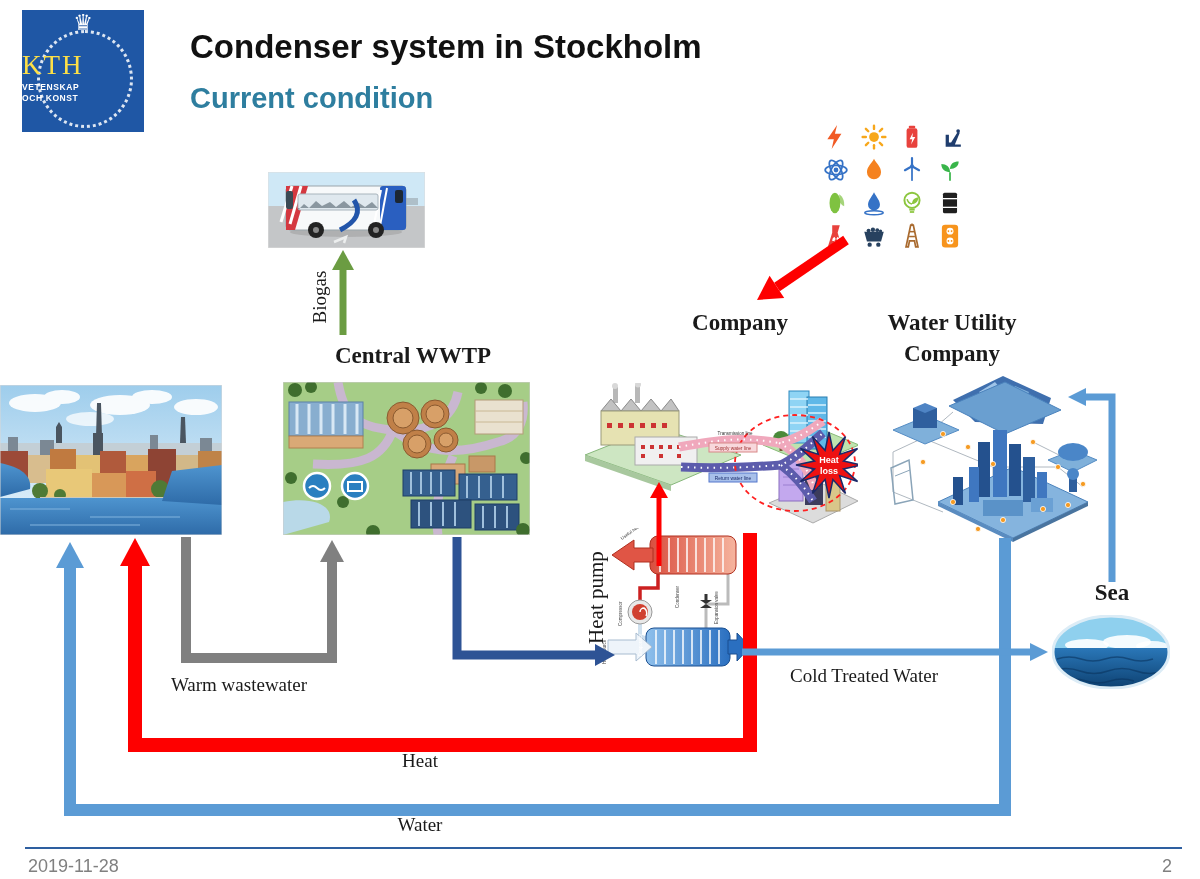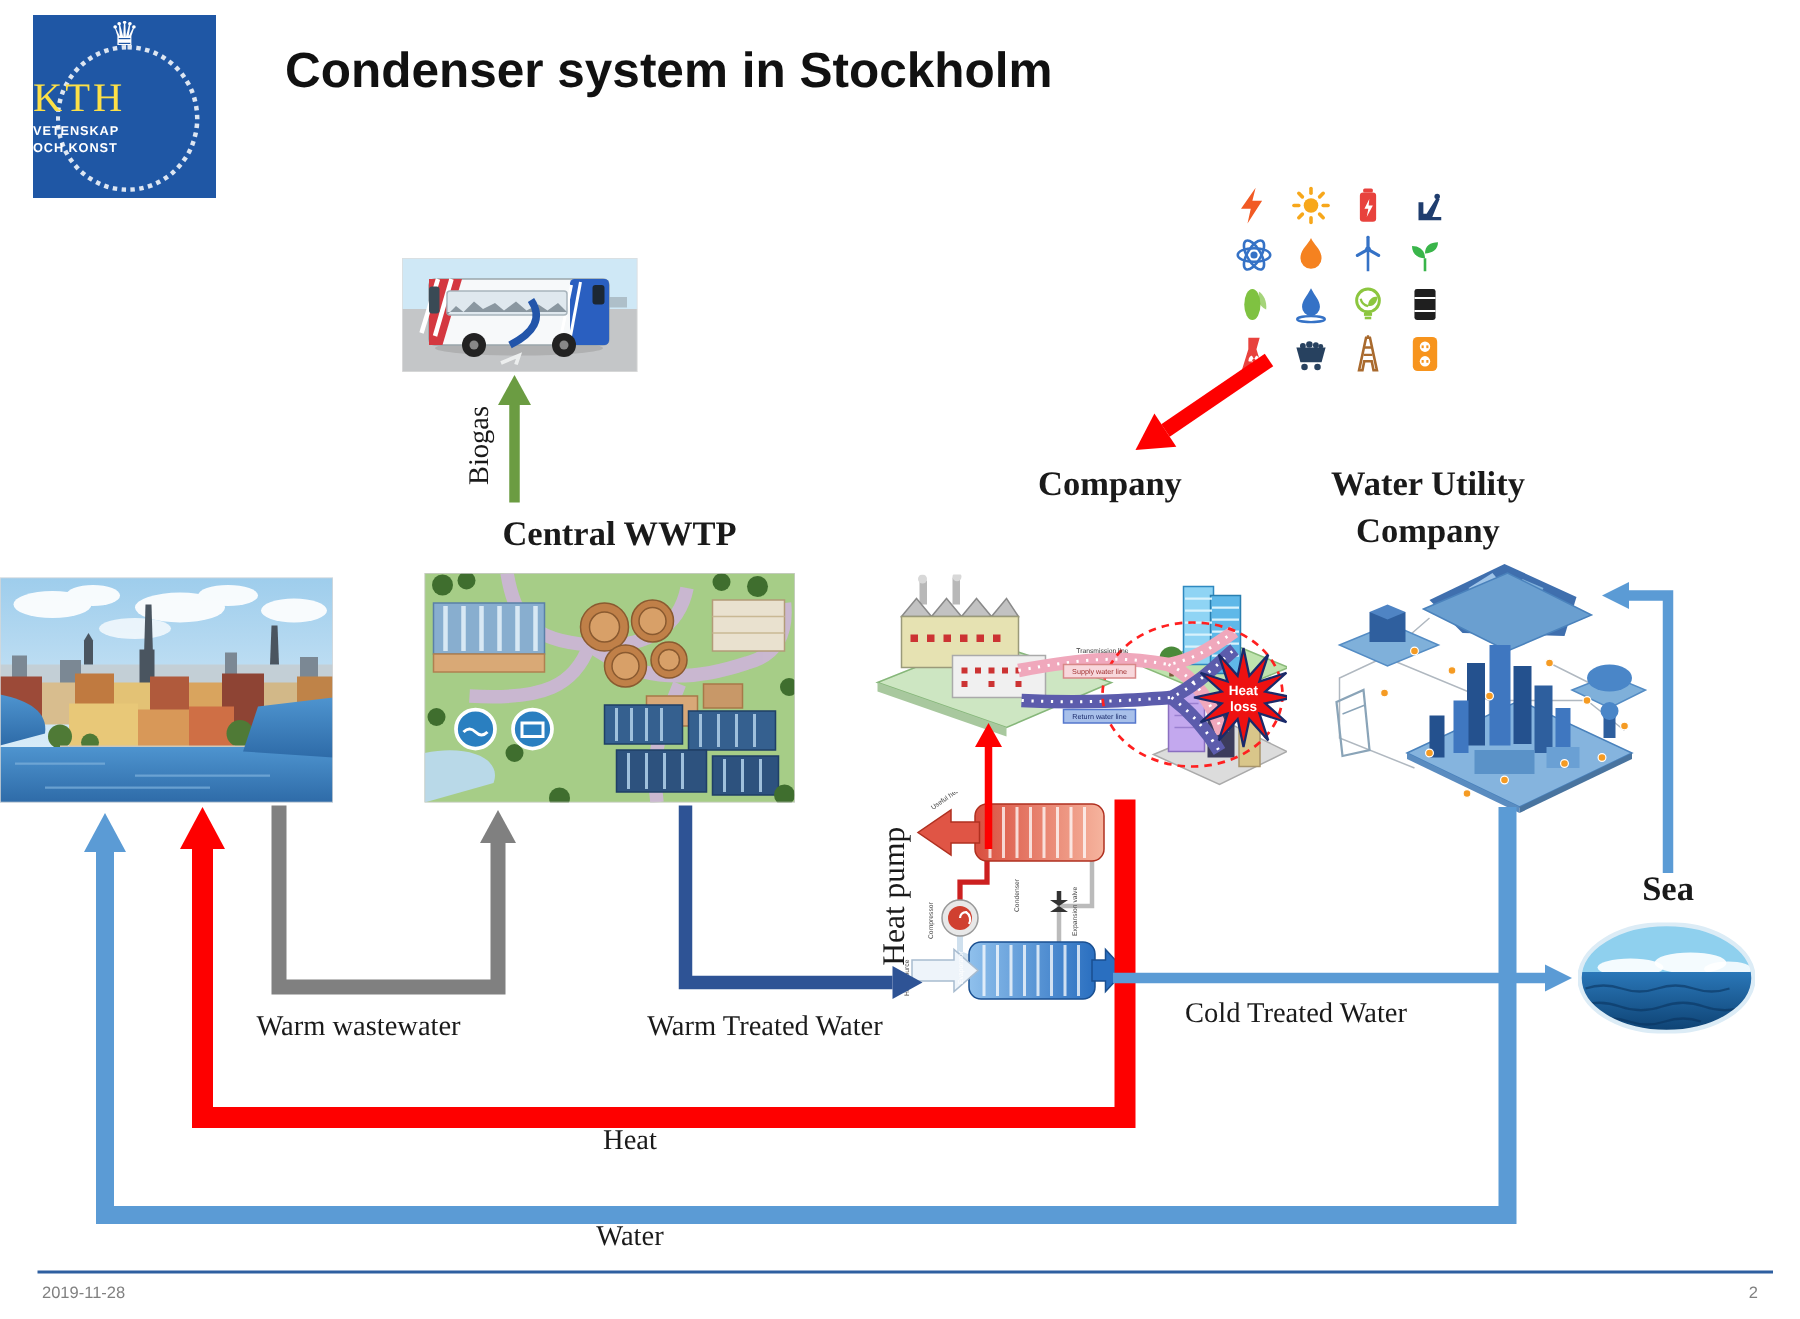--- a/index.html
+++ b/index.html
@@ -23,36 +23,37 @@
            font-weight:bold;letter-spacing:.6px;}
   
   .egrid{position:absolute;left:817px;top:120px;display:grid;
          grid-template-columns:repeat(4,38px);grid-auto-rows:33px;justify-items:center;align-items:center;}
   .eicon{width:30px;height:30px;display:flex;align-items:center;justify-content:center;}
   .eicon svg{width:26px;height:26px;}
   .img{position:absolute;z-index:2;}
   #pipes{position:absolute;left:0;top:0;z-index:3;pointer-events:none;}
   .lab{z-index:4;}
   .footer-line{position:absolute;left:25px;right:18px;top:847px;height:2px;background:#2e5fa0;}
-  .footer-text{position:absolute;top:856px;font-size:11px;color:#808080;}
+  .footer-text{position:absolute;top:856px;font-size:18px;color:#808080;}
 </style>
 </head>
 <body>
 
 <div class="slide">
 
   <div class="kth">
     <div class="kth-crown">♛</div>
     <div class="kth-ring"></div>
     <div class="kth-name">KTH</div>
     <div class="kth-sub" style="top:72px">VETENSKAP</div>
     <div class="kth-sub" style="top:83px">OCH KONST</div>
   </div>
 
   <h1 class="title">Condenser system in Stockholm</h1>
+  <h2 class="subtitle" style="color:#2e7e9f">Current condition</h2>
 
   <div class="egrid">
       <span class="eicon" style="color: rgb(241, 90, 36);">
         <svg viewBox="0 0 24 24" fill="currentColor">
           <path d="M13 1 4 14h6l-2 9 9-14h-6z"></path>
         </svg>
       </span>
       <span class="eicon" style="color: rgb(247, 167, 27);">
         <svg viewBox="0 0 24 24" fill="currentColor">
           <circle cx="12" cy="12" r="4.5"></circle>
@@ -601,21 +602,20 @@
     <div>Company</div>
   </div>
   <div class="label node-title lab" style="left:832px;top:307px;width:240px">
     <div>Water Utility</div>
     <div>Company</div>
   </div>
   <div class="label node-title lab" style="left:1052px;top:577px;width:120px">Sea</div>
 
   <div class="label flow-label rot lab" style="left:220px;top:286px;width:200px">Biogas</div>
   <div class="label flow-label lab" style="left:119px;top:674px;width:240px">Warm wastewater</div>
-  <div class="label flow-label lab" style="left:390px;top:674px;width:240px">Warm Treated Water</div>
   <div class="label flow-label lab" style="left:744px;top:665px;width:240px">Cold Treated Water</div>
   <div class="label flow-label lab" style="left:320px;top:750px;width:200px">Heat</div>
   <div class="label flow-label lab" style="left:320px;top:814px;width:200px">Water</div>
   <div class="label rot lab" style="left:496px;top:585px;width:200px;font-size:21px;text-align:center">Heat pump</div>
 
   <div class="footer-line"></div>
   <div class="footer-text" style="left:28px">2019-11-28</div>
   <div class="footer-text" style="right:28px">2</div>
 
 </div>

